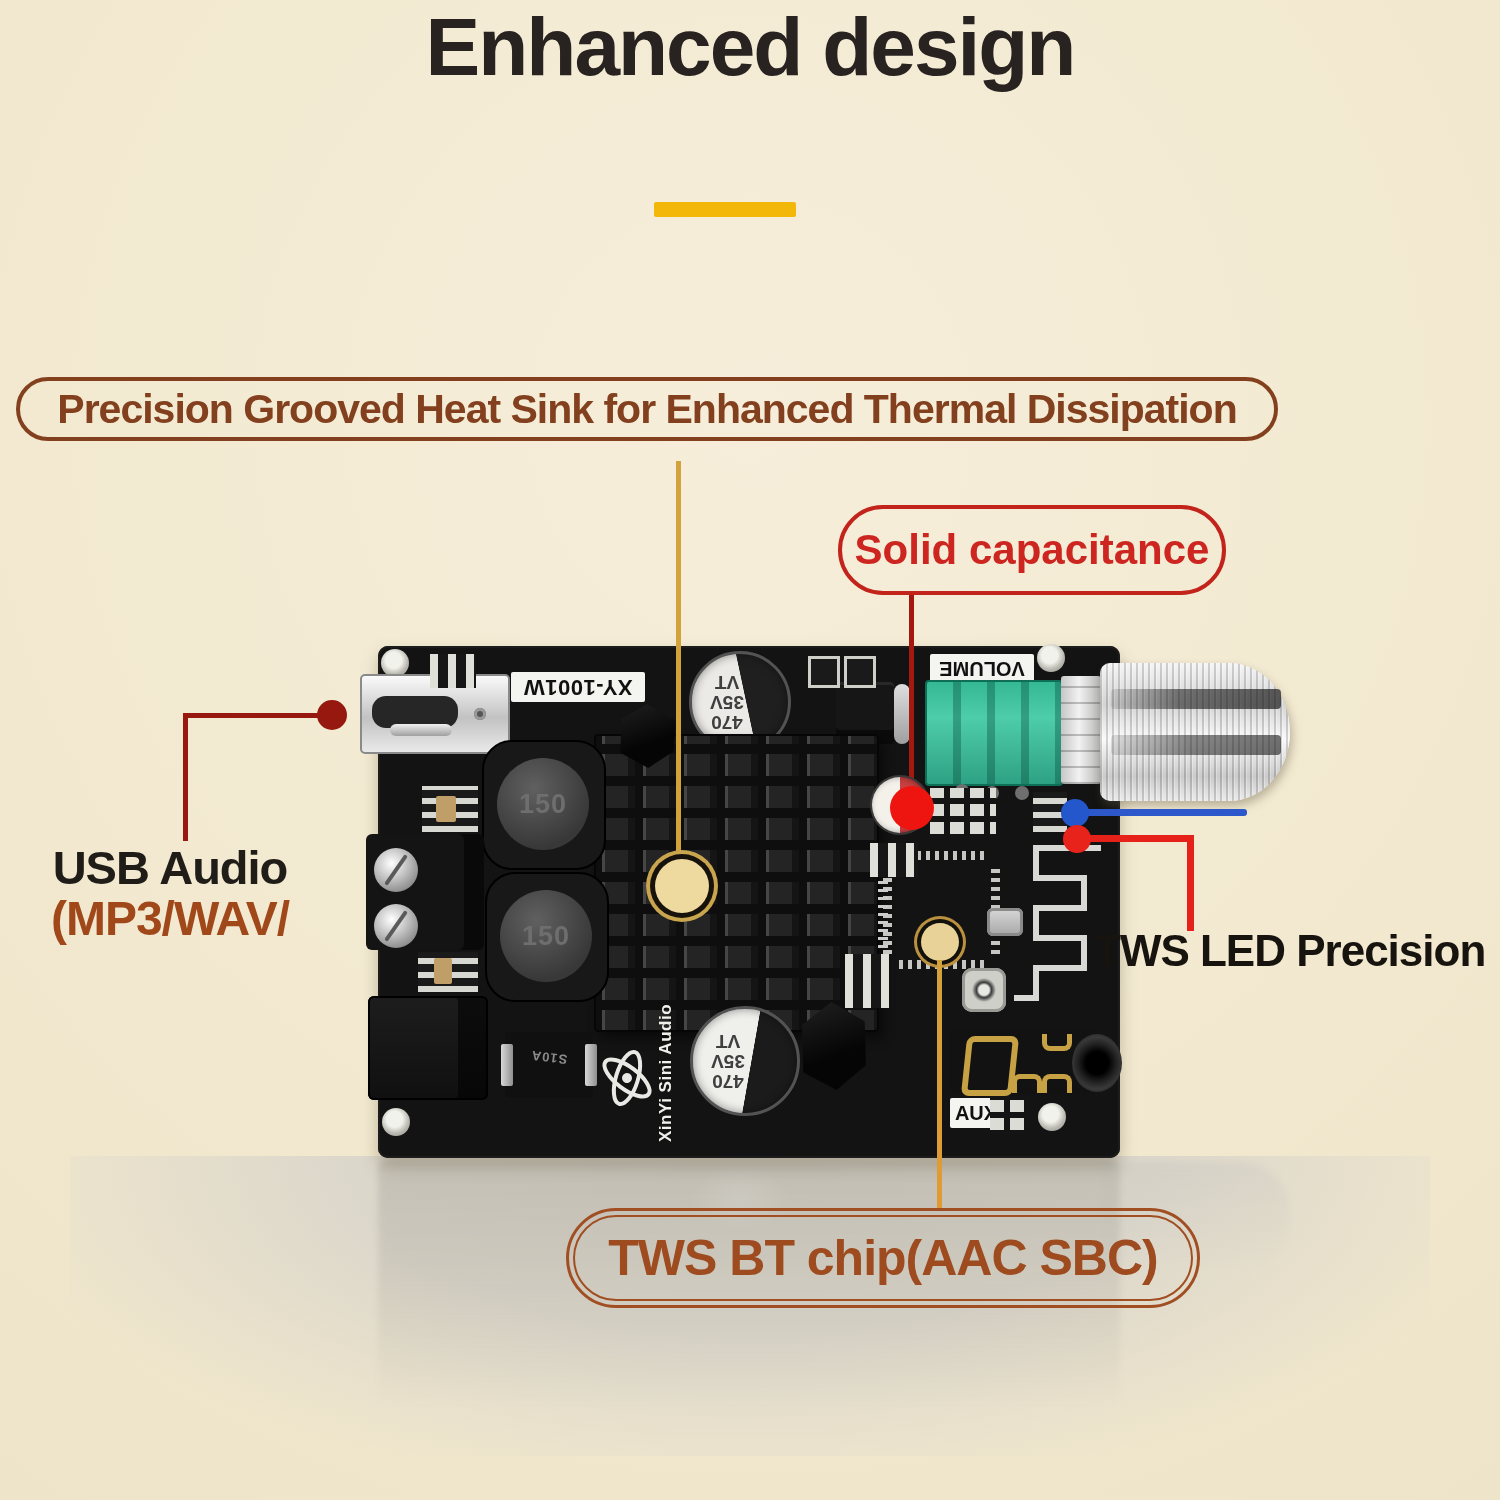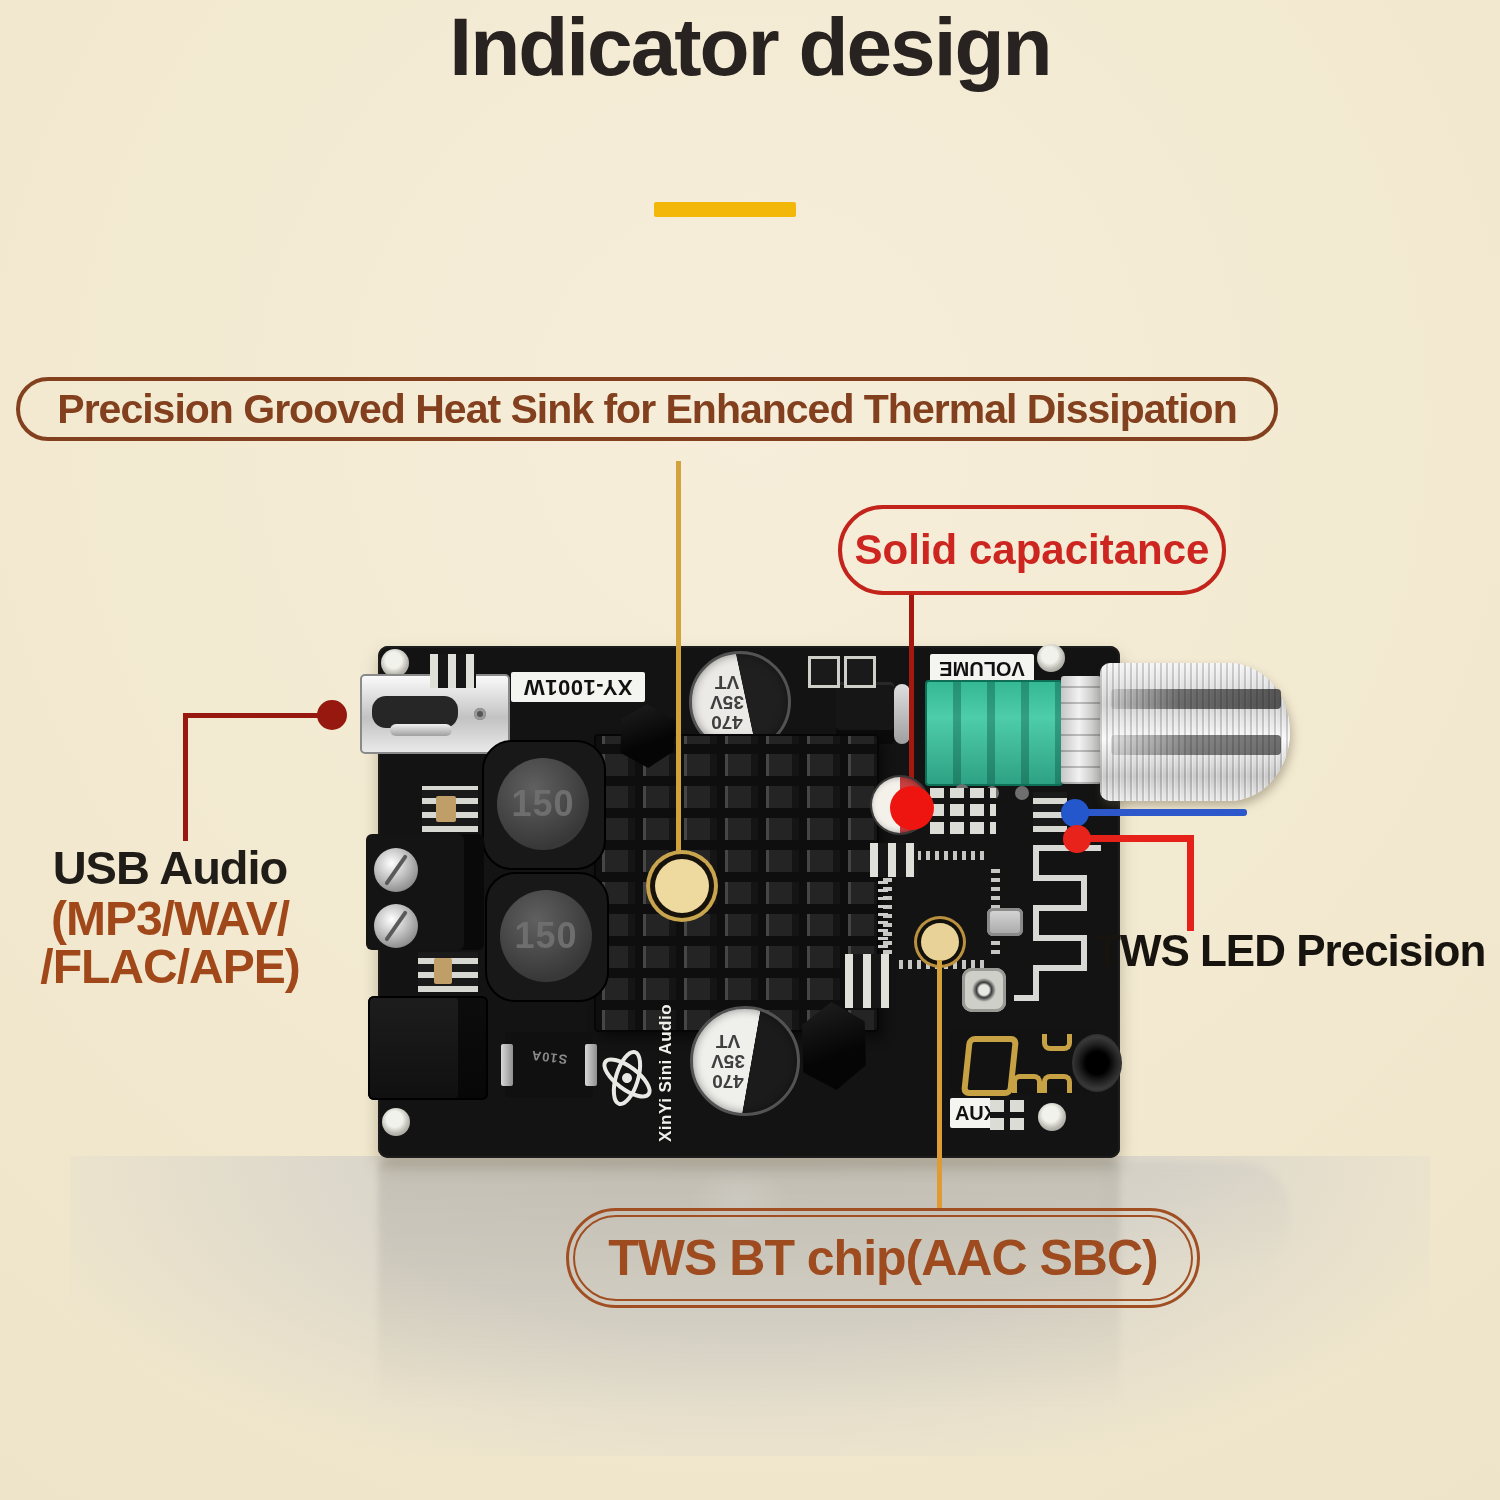--- a/index.html
+++ b/index.html
@@ -101,21 +101,21 @@
             box-shadow:inset 0 0 0 2px #060606, 5px 7px 12px rgba(0,0,0,.45);}
   .hex{background:linear-gradient(160deg,#202020,#050505 60%);}
   .hex1{left:240px;top:58px;width:58px;height:64px;clip-path:polygon(50% 0,100% 26%,96% 74%,52% 100%,4% 76%,6% 24%);}
   .hex2{left:424px;top:356px;width:64px;height:88px;clip-path:polygon(46% 0,98% 22%,100% 72%,54% 100%,2% 80%,0 26%);}
 
   .ind{width:120px;height:126px;background:#181818;border:2px solid #000;border-radius:30px;}
   .ind1{left:104px;top:94px;} .ind2{left:107px;top:226px;}
   .ind-core{position:absolute;left:13px;top:16px;width:92px;height:92px;border-radius:50%;
             background:radial-gradient(circle at 40% 33%, #606060, #383838 72%);
             display:flex;align-items:center;justify-content:center;
-            color:#6e6e6e;font-size:36px;font-weight:700;letter-spacing:1px;}
+            color:#6e6e6e;font-size:27px;font-weight:700;letter-spacing:1px;}
 
   .terminal{left:-12px;top:188px;width:118px;height:116px;background:#141414;border-radius:6px;
             box-shadow:inset -20px 0 0 #090909;}
   .screw{width:44px;height:44px;border-radius:50%;
          background:radial-gradient(circle at 40% 35%, #ffffff, #bcbcbc 45%, #7e7e7e 85%);}
   .sc1{left:8px;top:14px;} .sc2{left:8px;top:70px;}
   .screw-slot{position:absolute;left:20px;top:4px;width:4px;height:36px;background:#5a5a5a;transform:rotate(35deg);border-radius:2px;}
 
   .dcjack{left:-10px;top:350px;width:120px;height:104px;border-radius:6px;
           background:linear-gradient(180deg,#1d1d1d,#101010);
@@ -192,21 +192,21 @@
   .ghost-knob{left:1102px;top:1162px;width:188px;height:110px;opacity:.22;filter:blur(3px);
               border-radius:8px 50px 50px 8px;background:linear-gradient(180deg,#b9b9b7,rgba(200,200,198,0));}
   .ghost-cap{left:688px;top:1166px;width:104px;height:64px;opacity:.35;filter:blur(2px);border-radius:50%;
              background:radial-gradient(ellipse,#d9d9d4 0%,rgba(217,217,212,0) 70%);}
 </style>
 </head>
 <body>
 
 <div class="stage">
 
-  <div class="abs title">Indicator design</div>
+  <div class="abs title">Enhanced design</div>
   <div class="abs accent-bar"></div>
 
   <div class="abs refl-bg"></div>
   <div class="abs ghost-board"></div>
   <div class="abs ghost-knob"></div>
   <div class="abs ghost-cap"></div>
 
   <div class="abs board">
     <div class="abs hole h-tl"></div>
     <div class="abs hole h-tr"></div>
@@ -344,17 +344,16 @@
   <div class="abs pad-bt"></div>
   <div class="ln ln-gold2"></div>
 
   <div class="abs pill co-heatsink">Precision Grooved Heat Sink for Enhanced Thermal Dissipation</div>
   <div class="abs pill co-cap">Solid capacitance</div>
   <div class="abs pill co-bt">TWS BT chip(AAC SBC)</div>
 
   <div class="abs usb-block">
     <div class="usb-title">USB Audio</div>
     <div class="usb-fmt">(MP3/WAV/</div>
-    <div class="usb-fmt">/FLAC/APE)</div>
   </div>
   <div class="abs lbl-twsled">TWS LED Precision</div>
 
 </div>
 
 </body></html>

